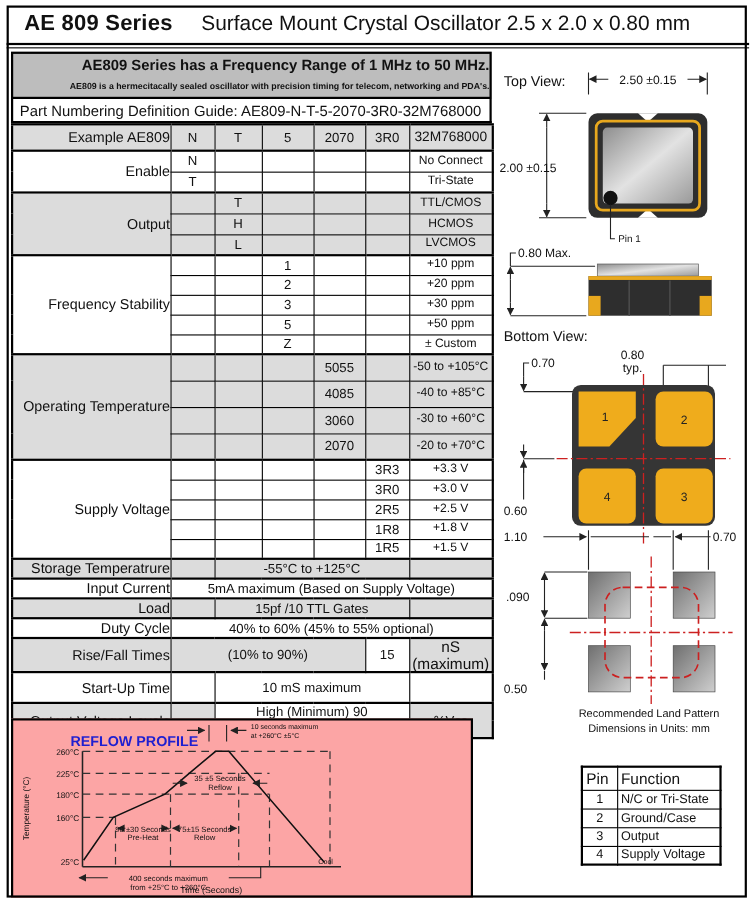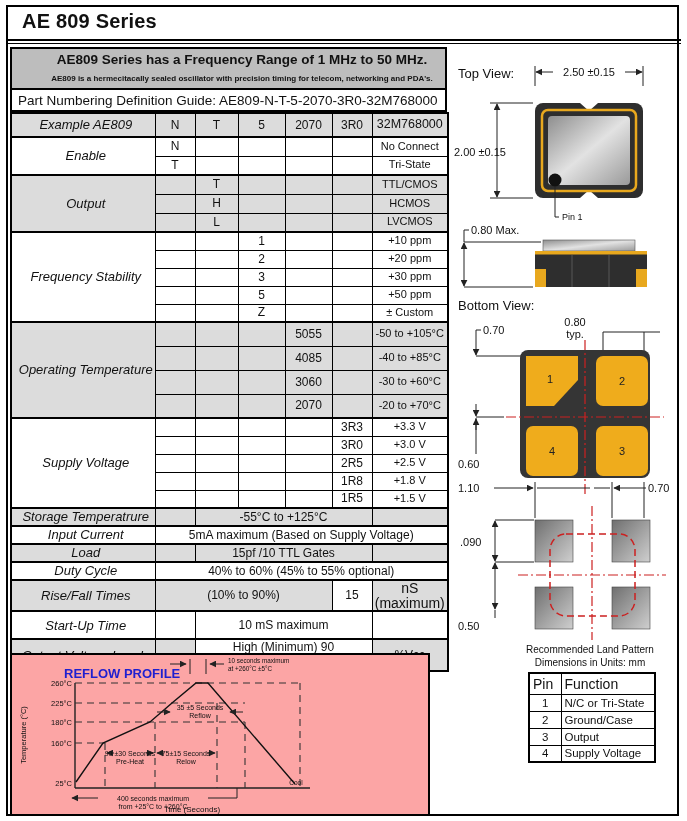--- a/index.html
+++ b/index.html
@@ -5,53 +5,54 @@
   * { margin:0; padding:0; box-sizing:border-box; }
   html,body { background:#fff; }
   body { font-family:"Liberation Sans", sans-serif; color:#111; }
   .page { position:relative; width:687px; height:821px; background:#fff; overflow:hidden; }
   .frame { position:absolute; left:6px; top:5px; width:673px; height:811px; border:2px solid #000; }
   .hdr { position:absolute; left:22px; top:10px; width:650px; display:flex; align-items:baseline; gap:26px; white-space:nowrap; }
   .hdr .b { font-size:20px; font-weight:bold; letter-spacing:0.2px; }
   .hdr .r { font-size:19px; }
   .dblline { position:absolute; left:6px; top:39px; width:675px; height:5px; border-top:2px solid #000; border-bottom:1px solid #000; }
 
-  .banner { position:absolute; left:10px; top:47px; width:437px; height:43px; background:#BDBDBD; border:2px solid #000; text-align:center;padding-left:27px; }
+  .banner { position:absolute; left:10px; top:47px; width:437px; height:43px; background:#BDBDBD; border:2px solid #000; text-align:right;padding-left:27px; }
   .banner .t1 { font-size:13.5px; font-weight:bold; margin-top:3px; }
   .banner .t2 { font-size:8px; font-weight:bold; margin-top:7px; }
   .pnrow { position:absolute; left:10px; top:90px; width:437px; height:22px; border:2px solid #000; border-top:none; font-size:13.5px; padding:3px 0 0 6px; background:#fff; }
 
   table.spec { position:absolute; left:10px; top:112px; width:437px; border-collapse:collapse; table-layout:fixed; border:2px solid #000; }
   table.spec td { border:1px solid #000; font-size:12px; text-align:center; vertical-align:middle; line-height:1.05; overflow:hidden; }
-  table.spec td.lbl { text-align:center; padding-left:5px; font-size:13px;font-style:italic; }
+  table.spec td.lbl { text-align:right; padding-left:5px; font-size:13px; }
   table.spec td.val { font-size:11px; }
   table.spec tr.grp td { border-top:2px solid #000; }
   .gray { background:#DCDCDC; }
   .white { background:#fff; }
 
   .reflowbox { position:absolute; left:10px; top:653px; width:420px; height:163px; border:2px solid #000; background:#fca5a5; }
   svg text { font-family:"Liberation Sans", sans-serif; }
 
   .capt { position:absolute; left:500px; top:644px; width:180px; text-align:center; font-size:10px; line-height:1.25; }
 
-  table.pins { position:absolute; left:528px; top:672px; width:128px; border-collapse:collapse; border:2px solid #000; table-layout:fixed; }
+  table.pins { position:absolute; left:528px; top:696px; width:128px; border-collapse:collapse; border:2px solid #000; table-layout:fixed; }
   table.pins td { border:1px solid #000; font-size:11.5px; padding:1px 3px; height:17px; }
   table.pins tr.ph td { font-size:14px; height:21px; }
   table.pins td.pc { text-align:center; width:32px; }
 
   .abs { position:absolute; }
 </style>
 </head>
 <body>
 
 <div class="page">
   <div class="frame"></div>
 
   <div class="hdr">
     <span class="b">AE 809 Series</span>
+    <span class="r">Surface Mount Crystal Oscillator  2.5 x 2.0 x 0.80 mm</span>
   </div>
   <div class="dblline"></div>
 
   <div class="banner">
     <div class="t1">AE809 Series has a Frequency Range of 1 MHz to 50 MHz.</div>
     <div class="t2">AE809 is a hermecitacally sealed oscillator with precision timing for telecom, networking and PDA's.</div>
   </div>
   <div class="pnrow">Part Numbering Definition Guide:  AE809-N-T-5-2070-3R0-32M768000</div>
 
   <table class="spec">

